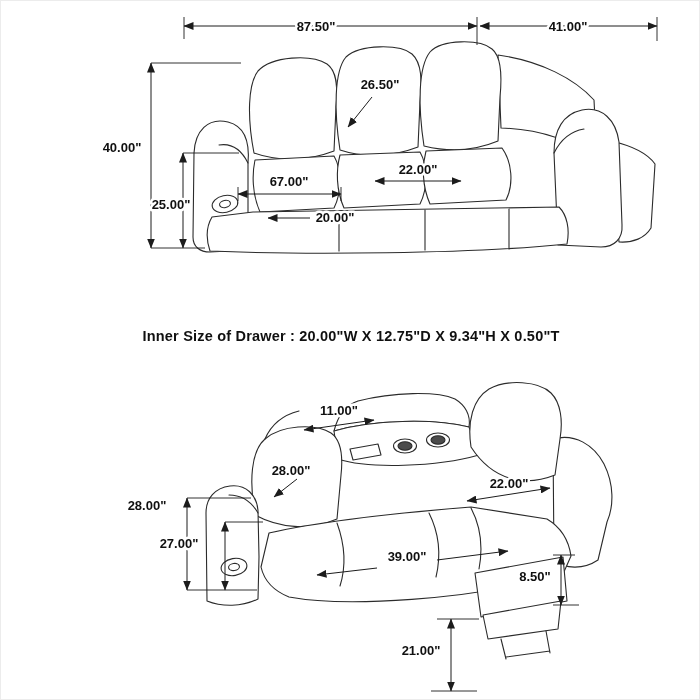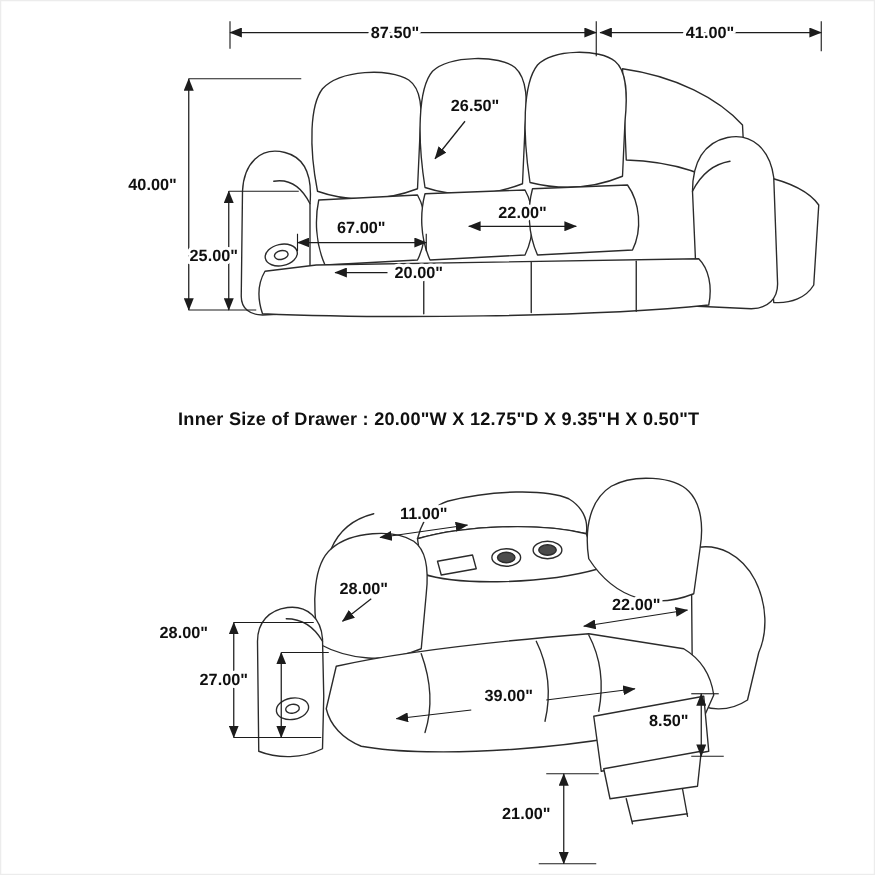--- a/index.html
+++ b/index.html
@@ -153,14 +153,14 @@
       </g>
       <g>
         <line class="xl" x1="436" y1="618" x2="478" y2="618"></line>
         <line class="xl" x1="430" y1="690" x2="476" y2="690"></line>
         <line x1="450" y1="618" x2="450" y2="690" marker-start="url(#arw)" marker-end="url(#arw)"></line>
         <text x="420" y="654">21.00"</text>
       </g>
     </g>
   </svg>
 
-  <div class="note">Inner Size of Drawer : 20.00"W X 12.75"D X 9.35"H X 0.50"T</div>
+  <div class="note">Inner Size of Drawer : 20.00"W X 12.75"D X 9.34"H X 0.50"T</div>
 </div>
 
 </body></html>

